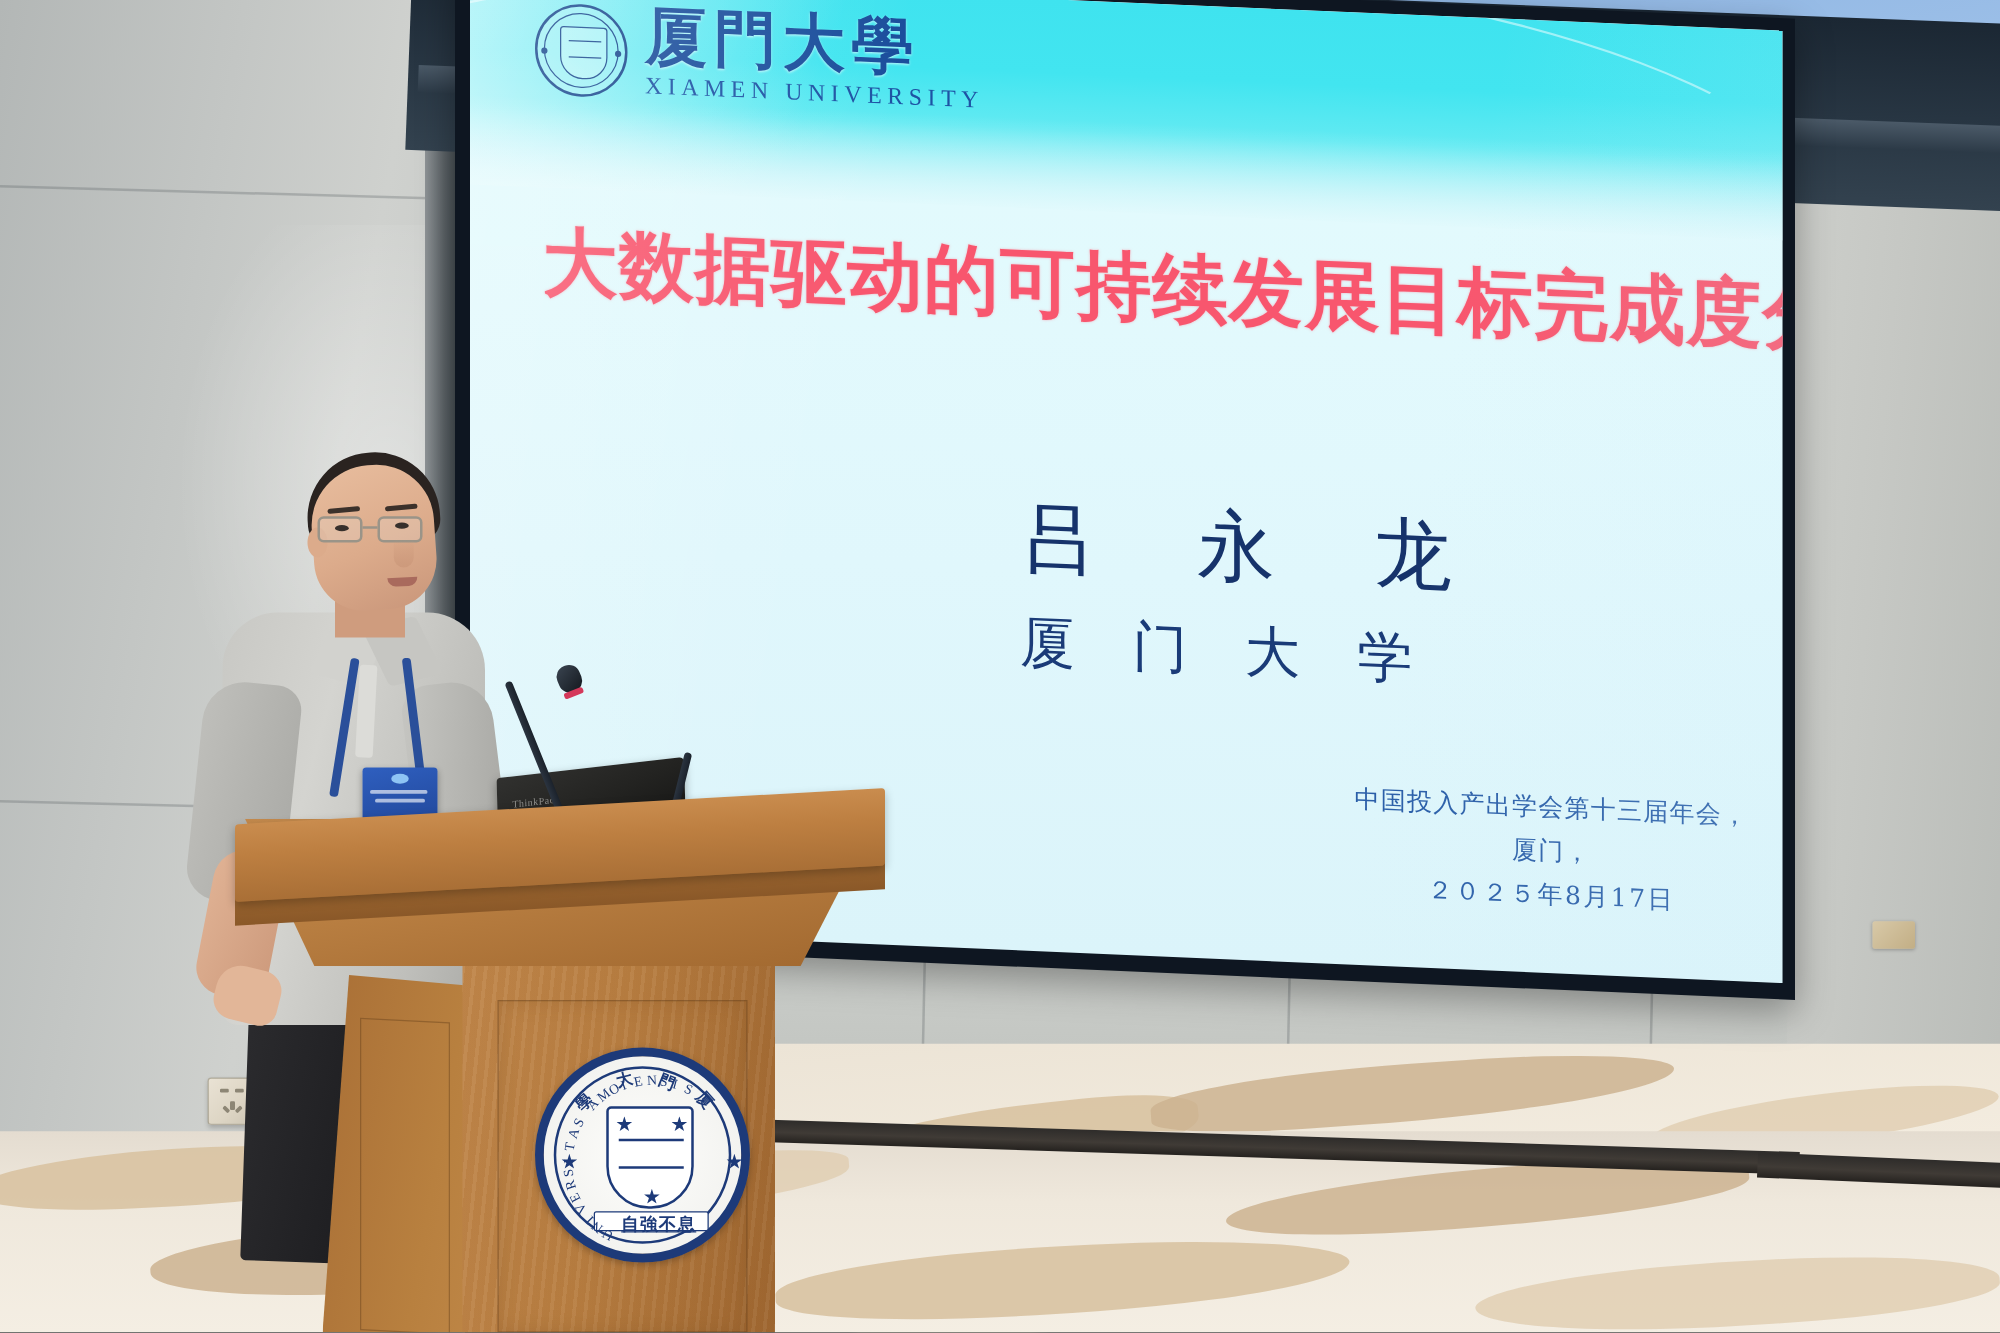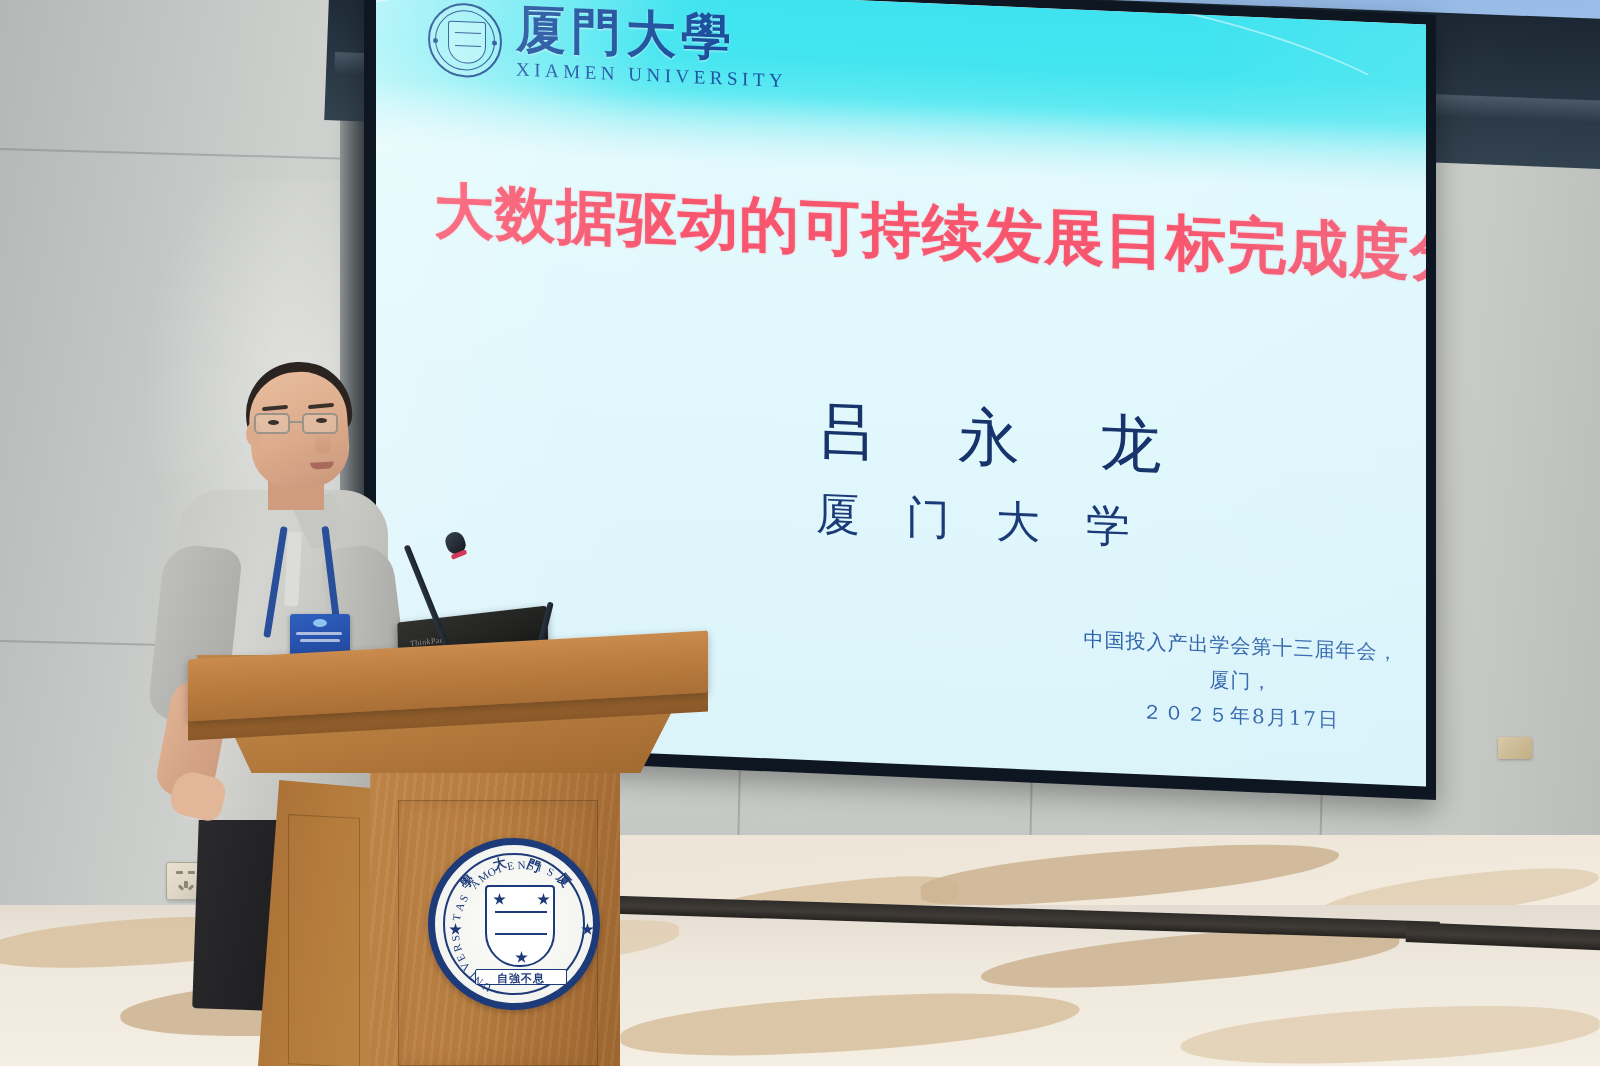--- a/index.html
+++ b/index.html
@@ -596,21 +596,21 @@
     <div class="emblem-star" style="left:58px;top:48px;"></div>
     <div class="emblem-star" style="left:102px;top:48px;"></div>
     <div class="emblem-star" style="left:80px;top:106px;"></div>
     <div class="emblem-star" style="left:14px;top:78px;"></div>
     <div class="emblem-star" style="left:146px;top:78px;"></div>
     <div class="emblem-ribbon"></div>
     <div class="emblem-cn" style="left:122px;top:26px;transform:rotate(48deg);">厦</div>
     <div class="emblem-cn" style="left:92px;top:12px;transform:rotate(22deg);">門</div>
     <div class="emblem-cn" style="left:58px;top:10px;transform:rotate(-14deg);">大</div>
     <div class="emblem-cn" style="left:26px;top:28px;transform:rotate(-42deg);">學</div>
-    <div class="emblem-cn" style="left:62px;top:126px;font-size:11px;letter-spacing:1px;">自強不息</div>
+    <div class="emblem-cn" style="left:62px;top:126px;font-size:14px;letter-spacing:1px;text-decoration:underline;">自強不息</div>
     <div class="emblem-lat">
       <span style="transform:rotate(118deg) translate(72px) rotate(90deg);">U</span>
       <span style="transform:rotate(127deg) translate(72px) rotate(90deg);">N</span>
       <span style="transform:rotate(136deg) translate(72px) rotate(90deg);">I</span>
       <span style="transform:rotate(144deg) translate(72px) rotate(90deg);">V</span>
       <span style="transform:rotate(153deg) translate(72px) rotate(90deg);">E</span>
       <span style="transform:rotate(162deg) translate(72px) rotate(90deg);">R</span>
       <span style="transform:rotate(171deg) translate(72px) rotate(90deg);">S</span>
       <span style="transform:rotate(180deg) translate(72px) rotate(90deg);">I</span>
       <span style="transform:rotate(189deg) translate(72px) rotate(90deg);">T</span>

